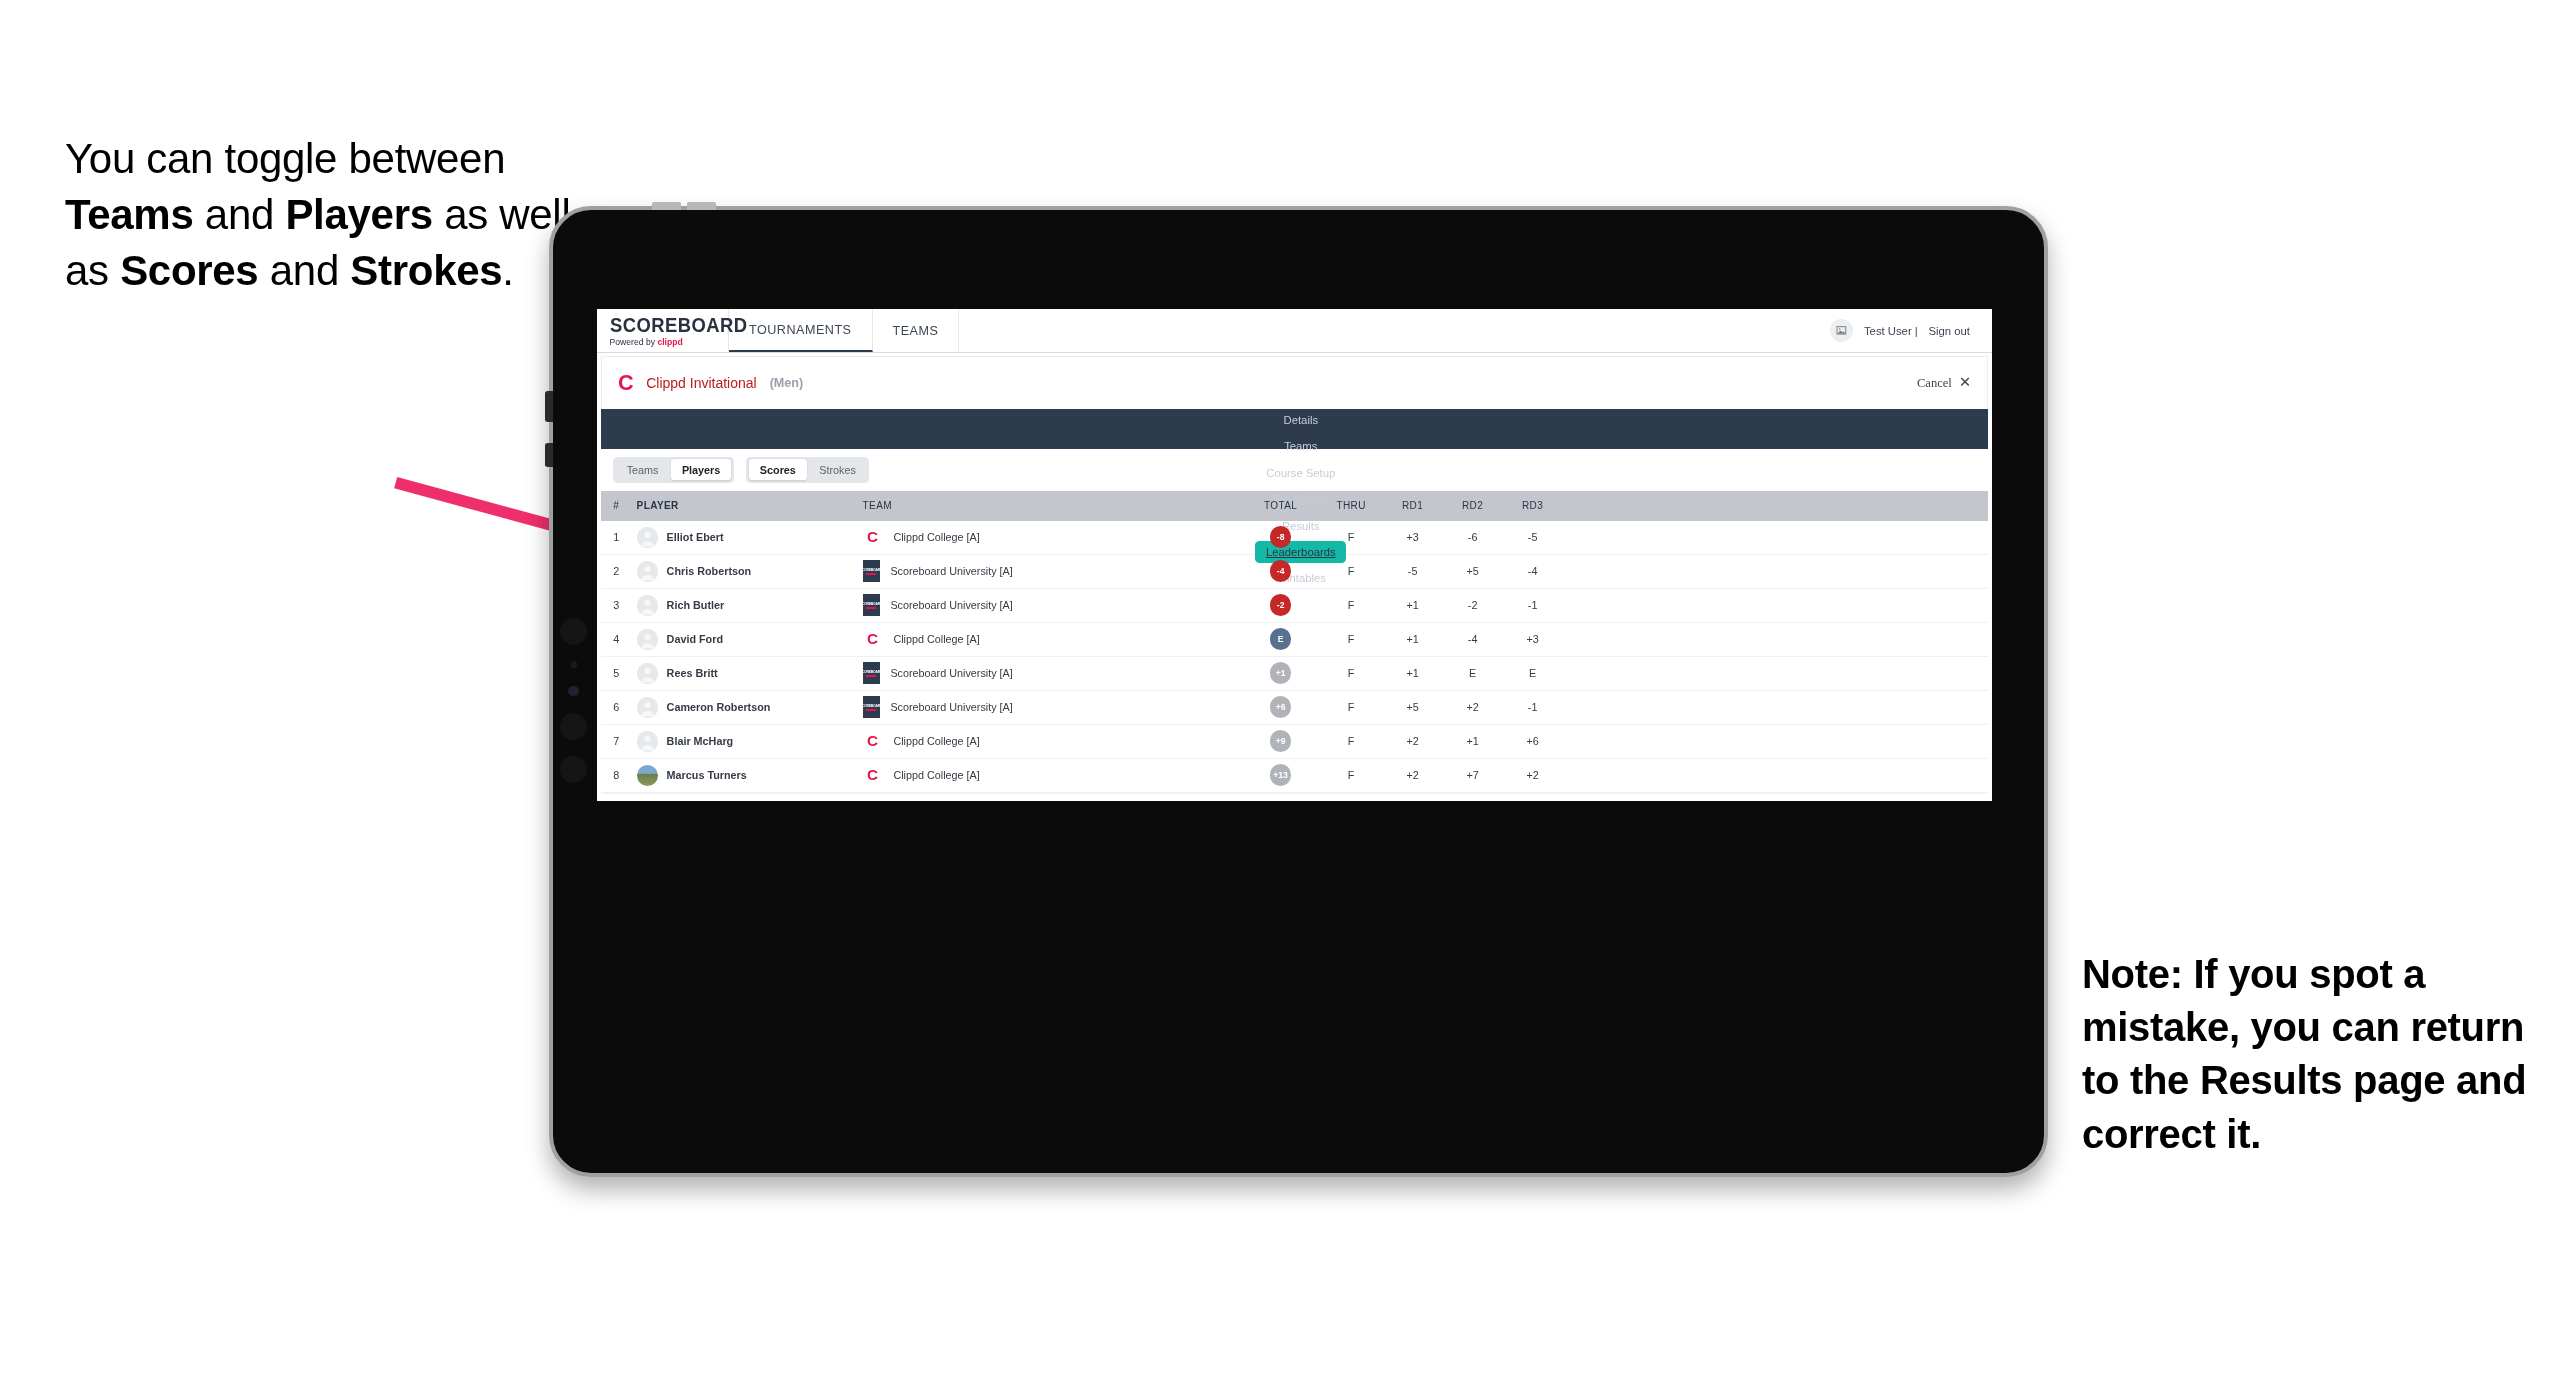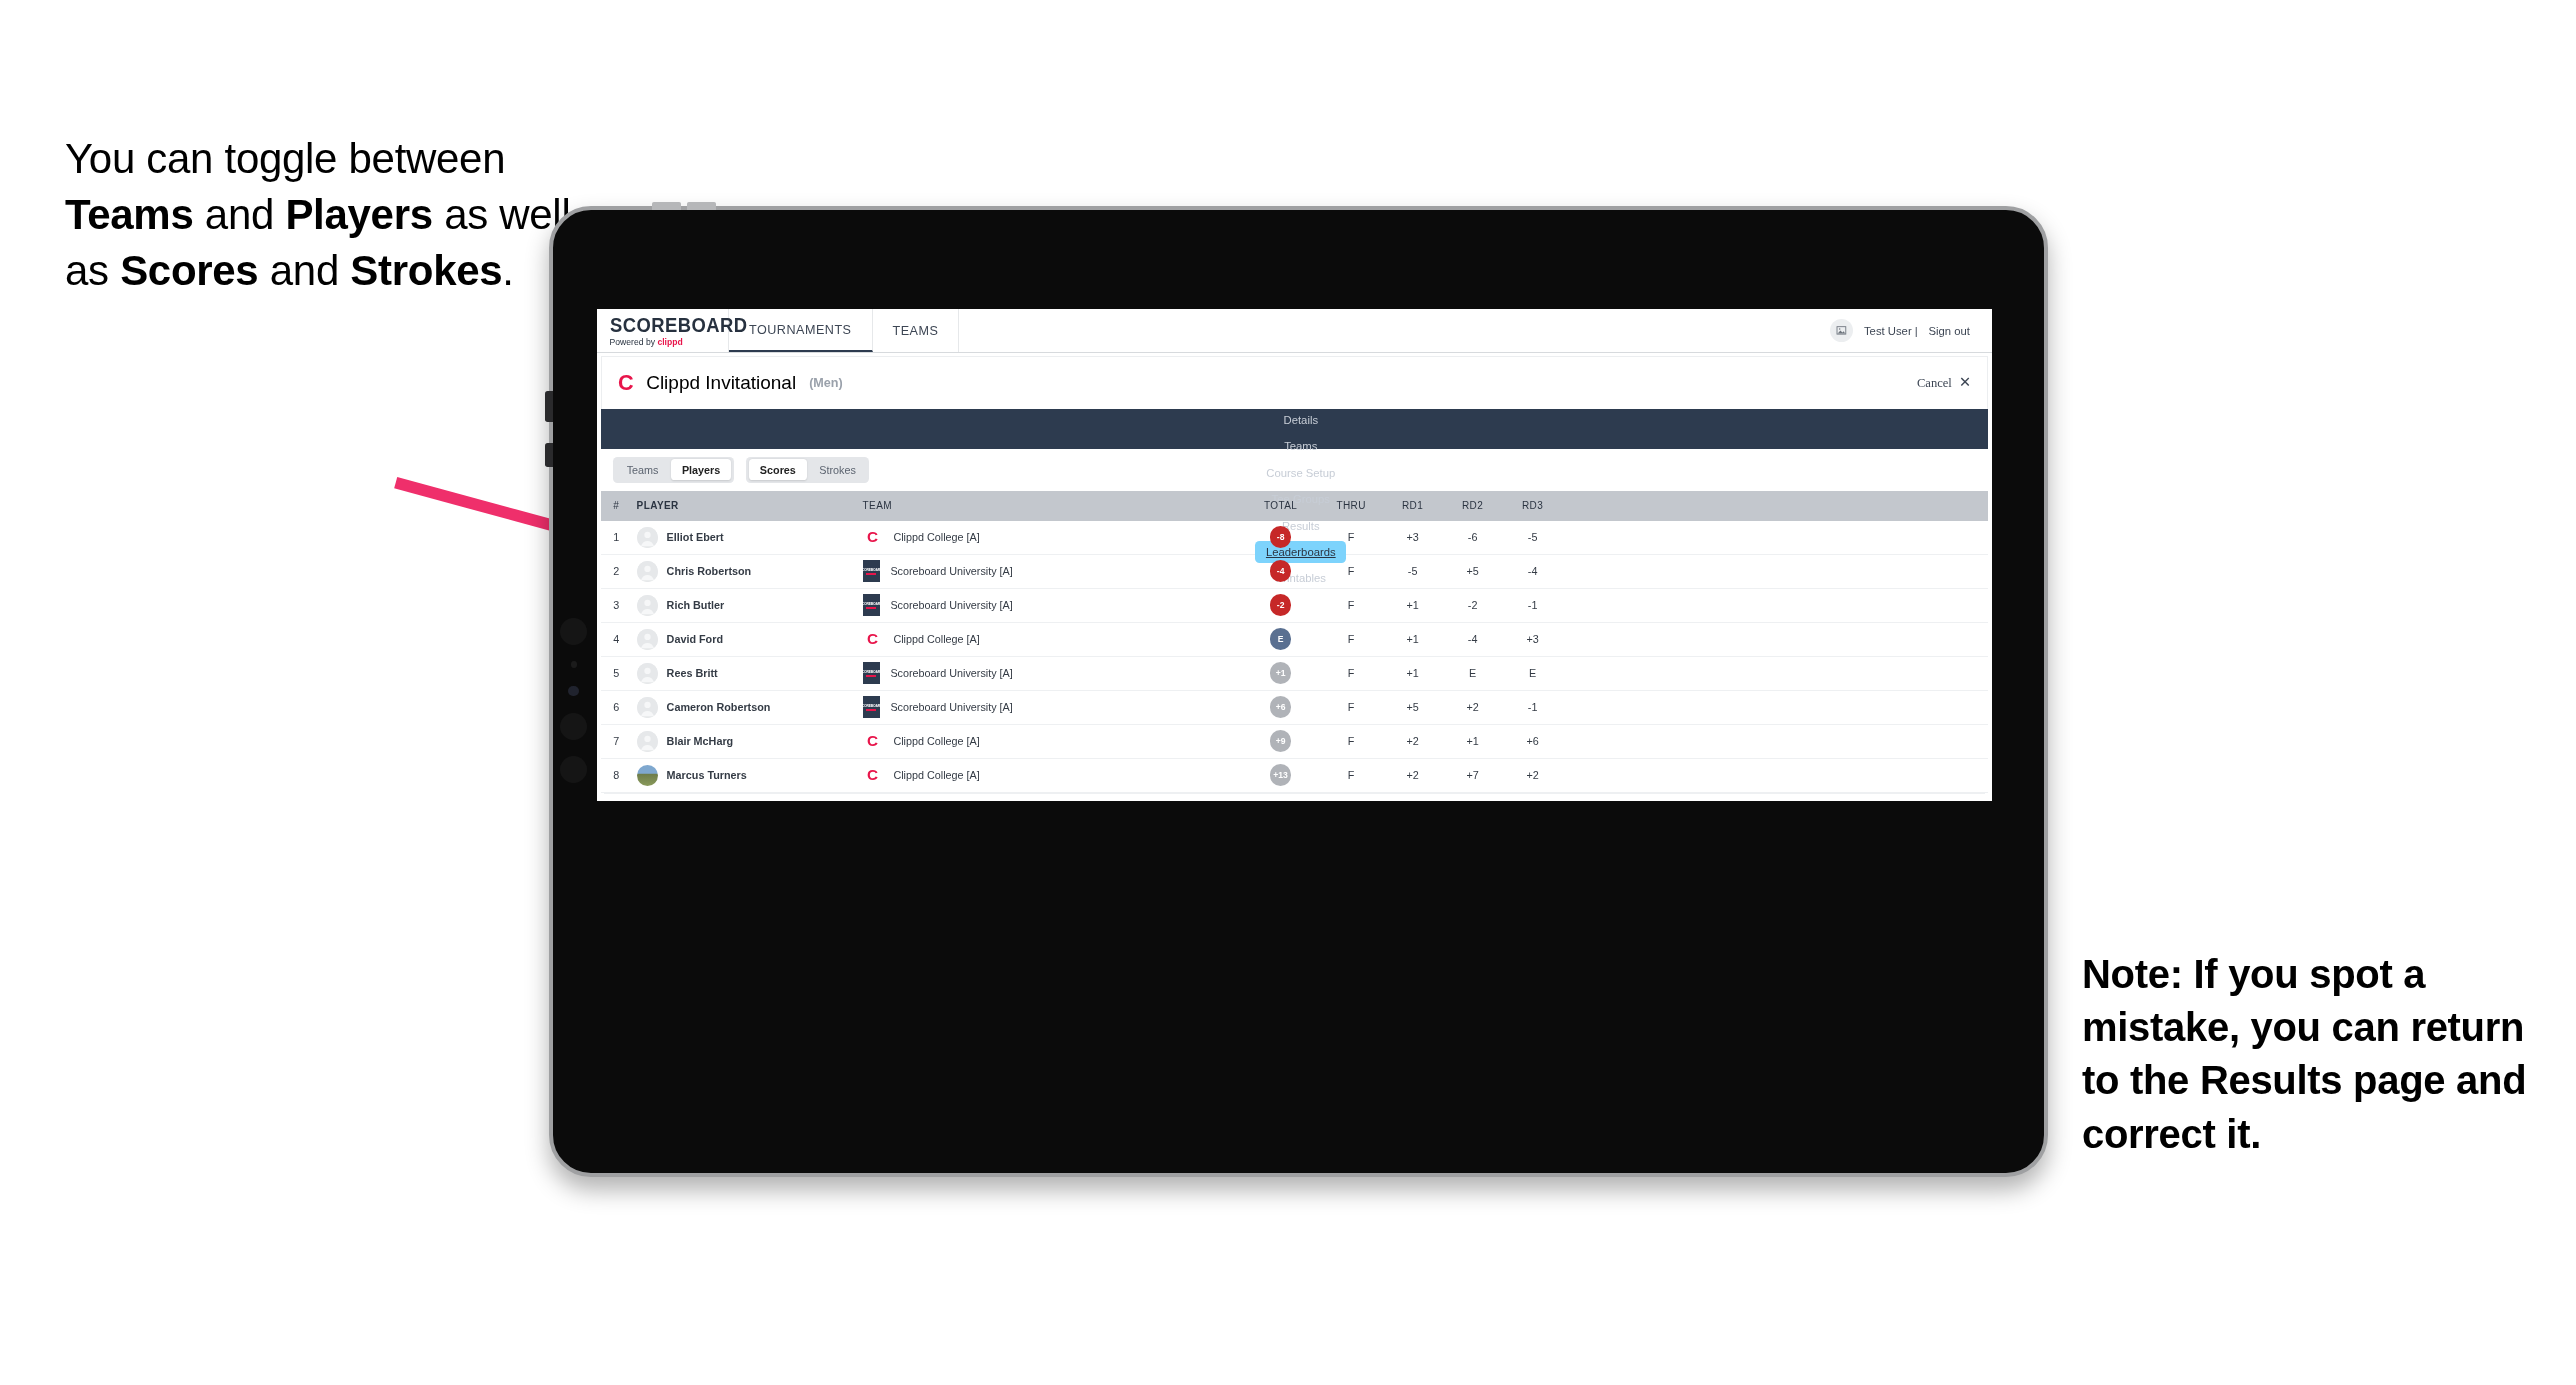--- a/index.html
+++ b/index.html
@@ -88,31 +88,31 @@
   .avatar-btn { width:23.5px; height:23.5px; border-radius:50%; background:#eceef0;
                 display:flex; align-items:center; justify-content:center; }
   .avatar-btn svg { width:10.8px; height:10.8px; }
   .signout { color:#3d4654; }
 
   
   .event-card { background:#fff; height:53px; margin:2.7px 3.6px 0 3.6px;
                 display:flex; align-items:center; padding:0 16.3px;
                 border:0.9px solid #eceef0; border-bottom:none; }
   .event-logo { font-size:21.7px; font-weight:800; color:#e8154b; margin-right:12.6px; line-height:1; }
-  .event-title { font-size:19px; color:#000000; }
+  .event-title { font-size:14px; color:#b91c1c; }
   .event-sub { font-size:12.6px; color:#9aa1ab; margin-left:13px;font-weight:bold; }
   .event-spacer { flex:1; }
   .cancel { display:flex; align-items:flex-end; gap:7.2px; font-size:12.6px; color:#3d4654;font-family:Liberation Serif, serif; }
   .cancel .x { font-size:14.4px; }
 
   
   .subnav { background:#2d3b4f; height:40px; margin:0 3.6px; display:flex; align-items:center;
             padding-left:12.6px; gap:3.6px;flex-direction:column; }
   .subnav-item { font-size:11.3px; color:#c7cdd6; padding:5.4px 10.8px; border-radius:4.5px; }
-  .subnav-item.active { background:#7dd3fc; color:#2b3442; text-decoration:underline; font-weight:400; }
+  .subnav-item.active { background:#14b8a6; color:#2b3442; text-decoration:underline; font-weight:400; }
 
   
   .toggles { height:42px; margin:0 3.6px; background:#fff; display:flex; align-items:center;
              padding-left:12.6px; gap:12.6px; }
   .tgroup { background:#e4e6e9; border-radius:4.5px; padding:2.7px; display:flex; gap:1.8px; }
   .tbtn { font-size:10.8px; color:#5c6470; padding:4.5px 10.8px; border-radius:3.6px; }
   .tbtn.on { background:#fff; color:#222; font-weight:700; box-shadow:0 0.9px 1.8px rgba(0,0,0,.12); }
 
   
   .tbl { margin:0 3.6px; }

